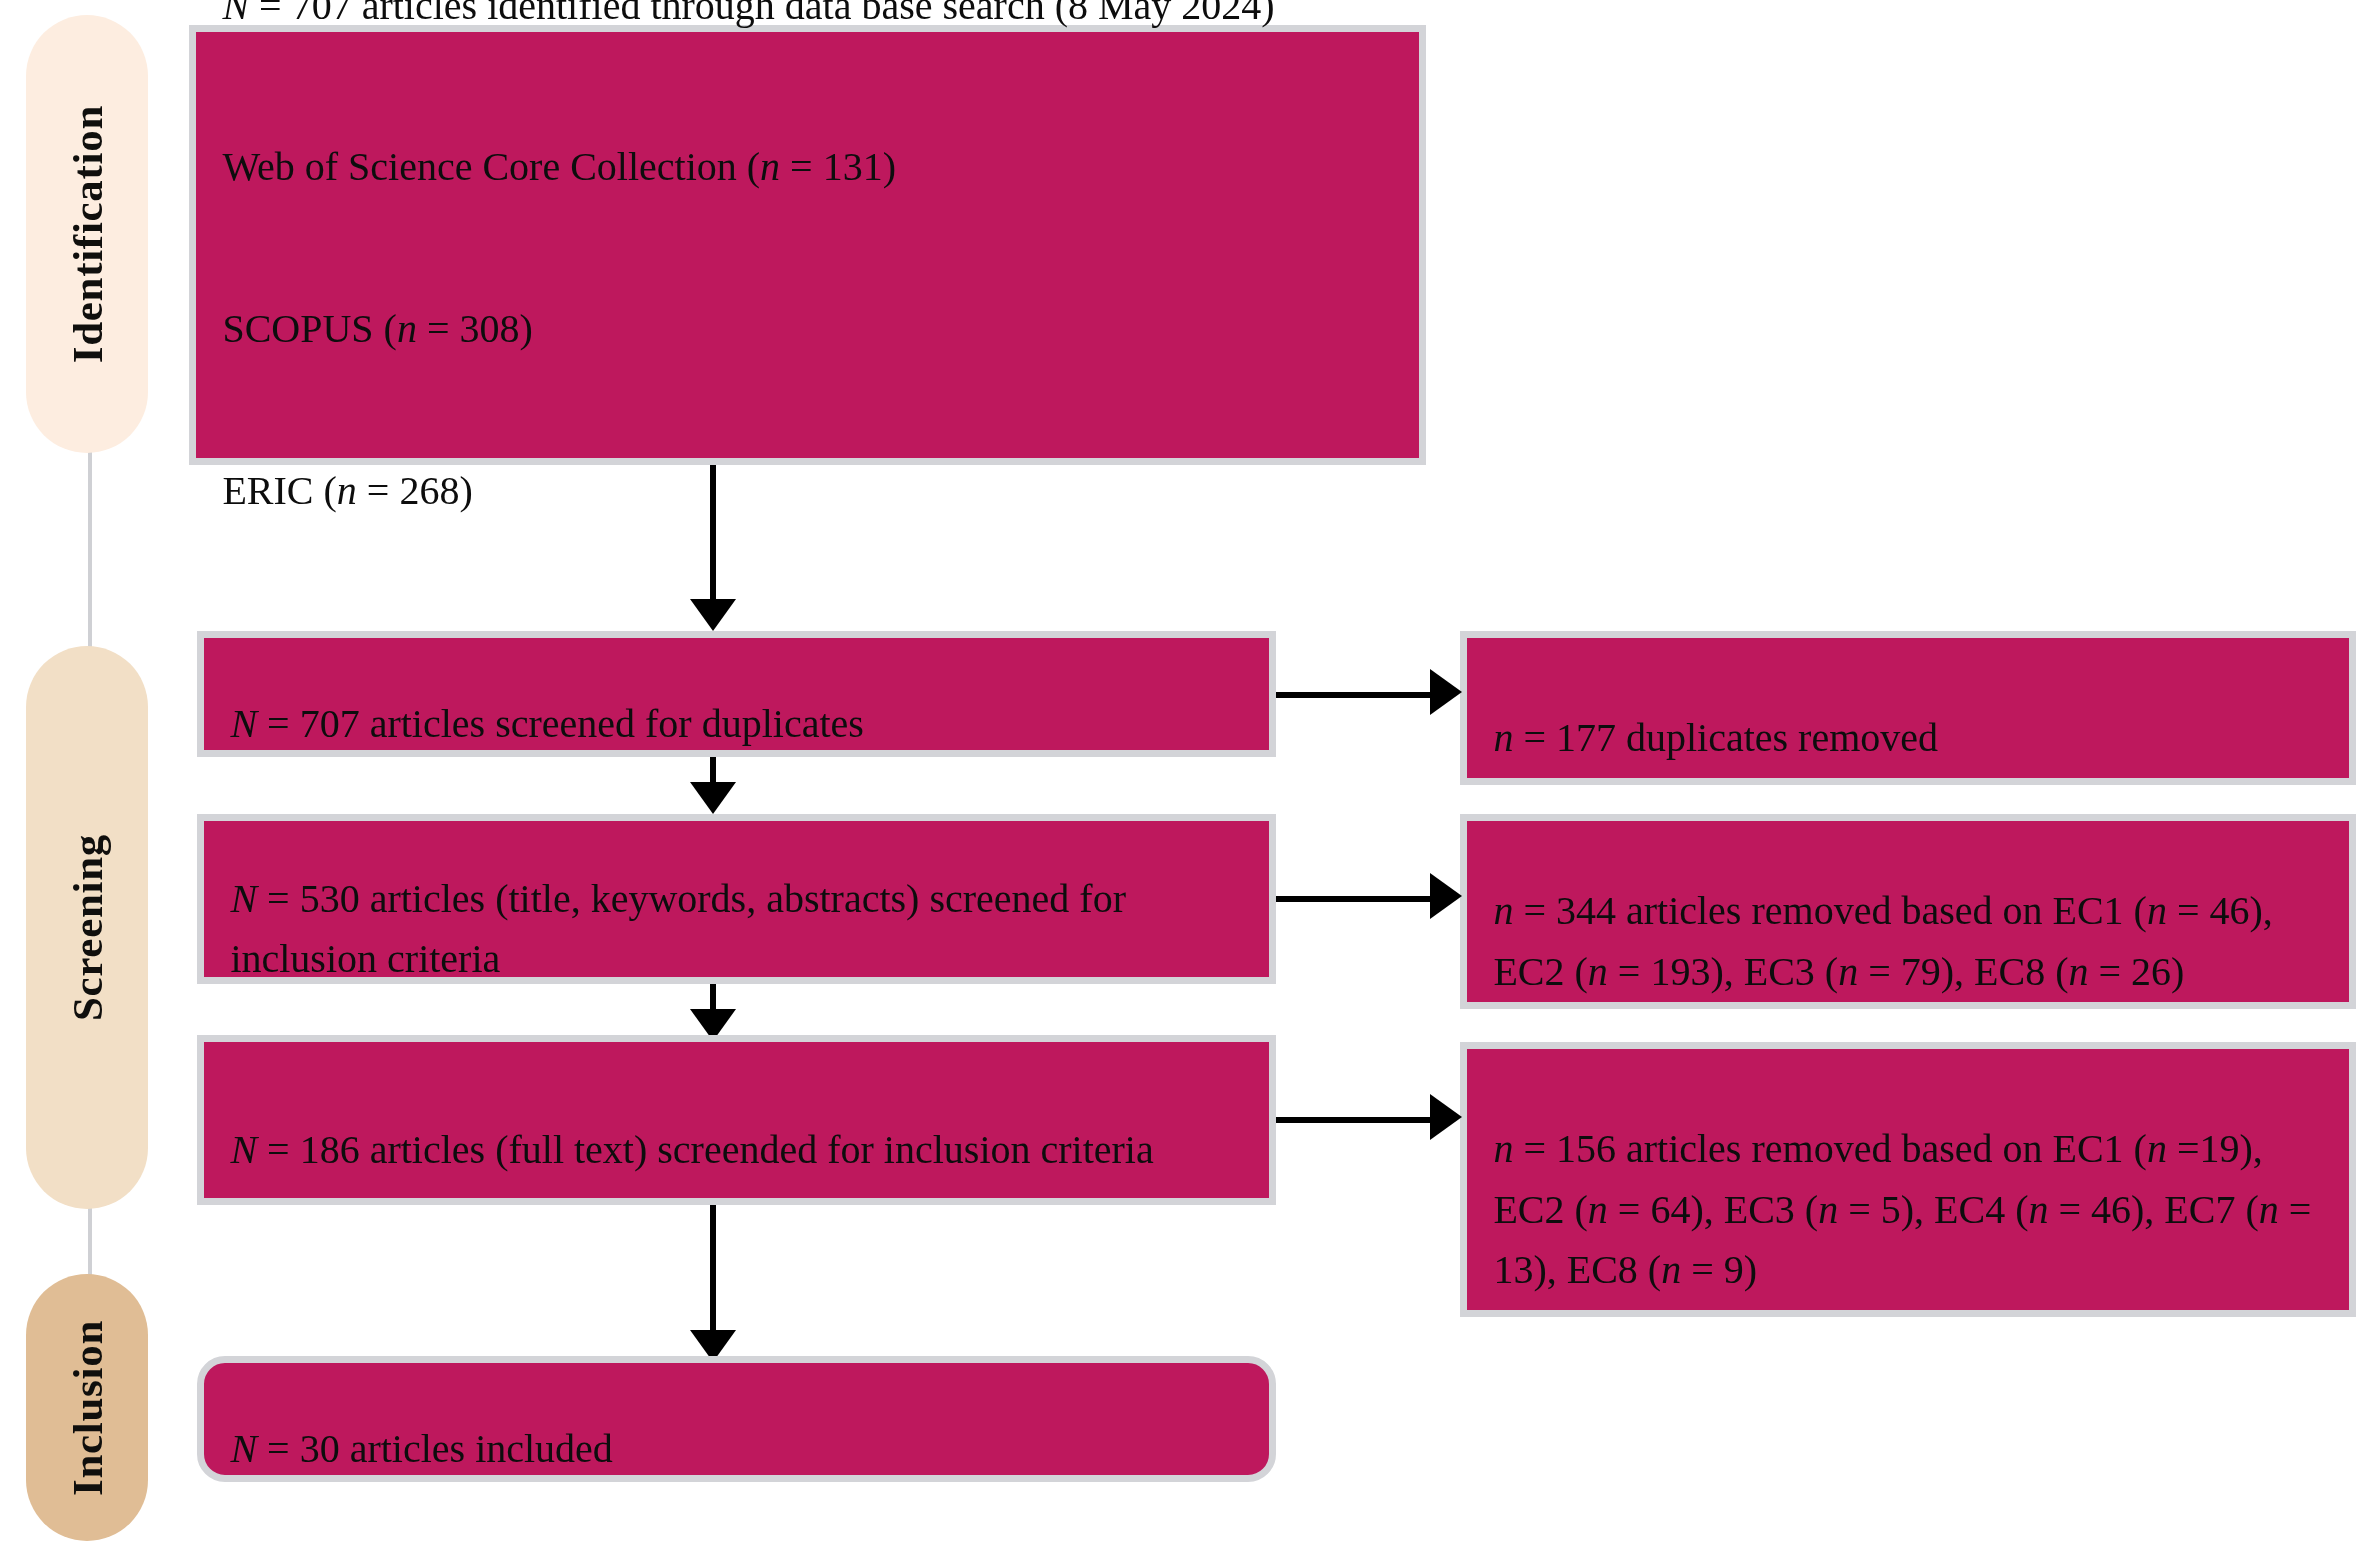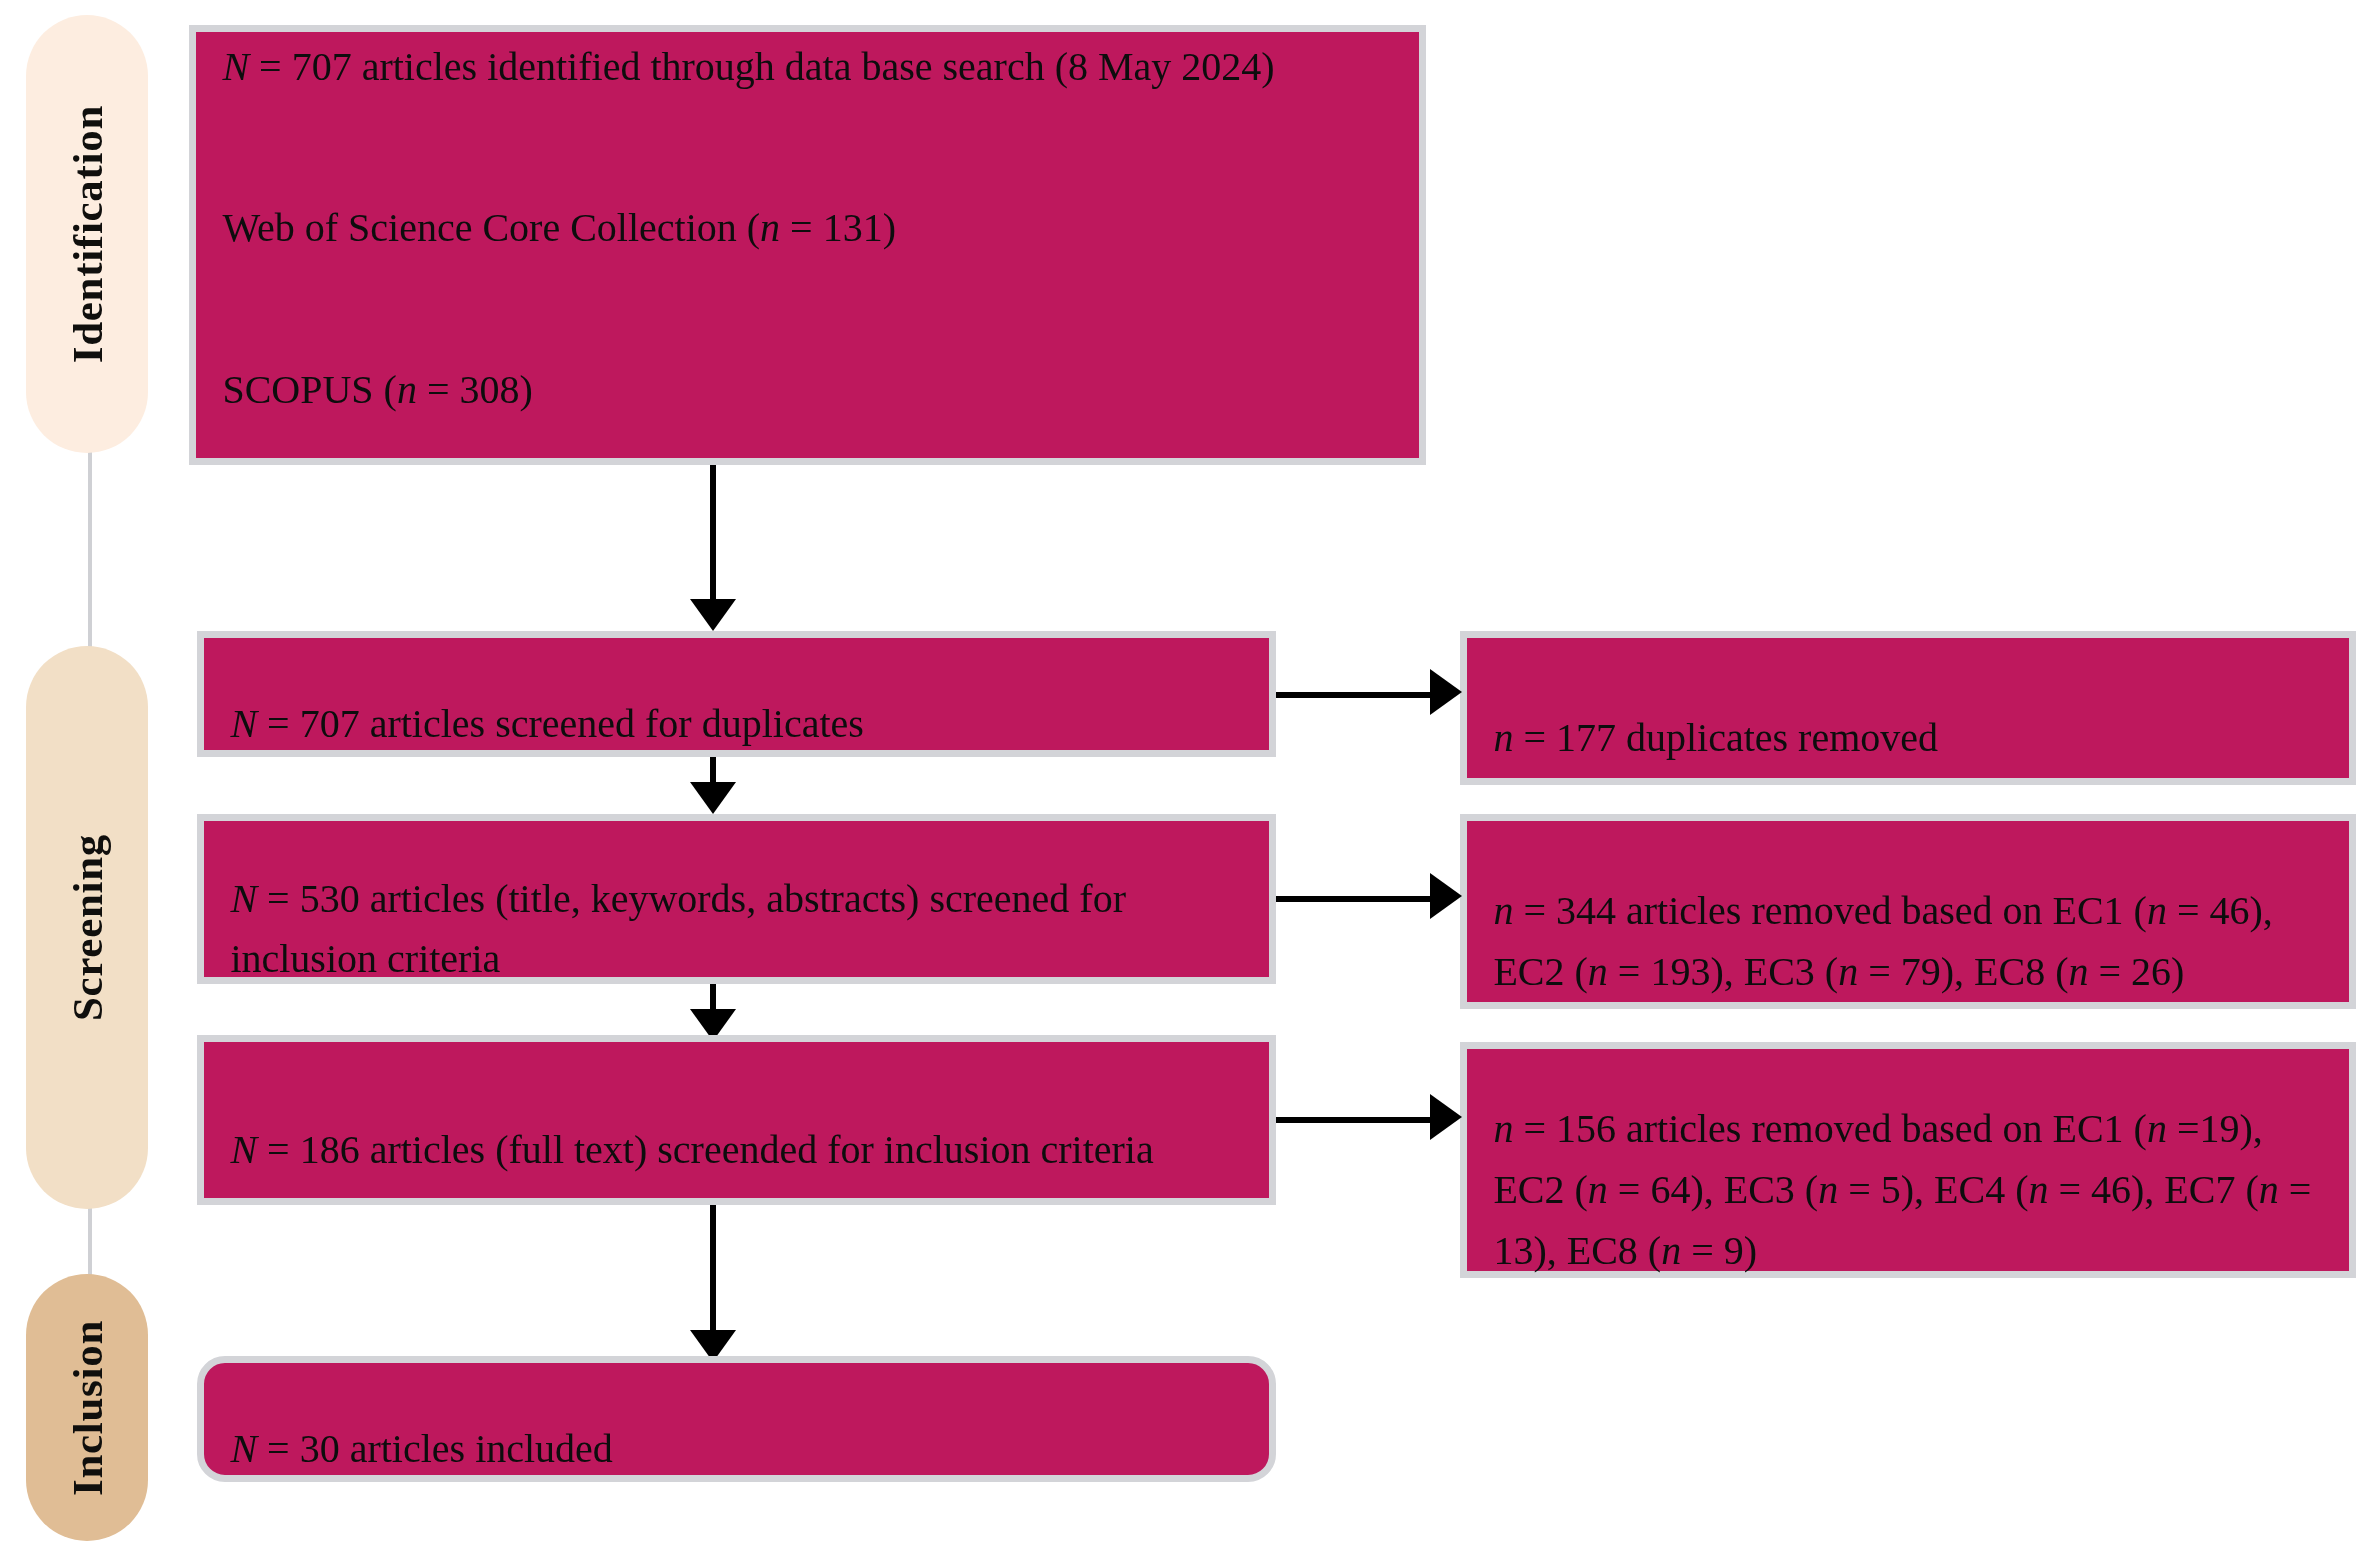--- a/index.html
+++ b/index.html
@@ -107,20 +107,21 @@
 
   <div class="pill" style="left:26.4px; top:1274px; width:122px; height:267px; background:#e0bd95;">
     <span class="pill-label">Inclusion</span>
   </div>
 
   <div class="box" style="left:189px; top:25px; width:1237px; height:440px;">
     <div class="box-text" style="padding-top:7px;">
       <div style="margin-bottom:40px;"><i>N</i><span title="N = 707 articles identified through data base search (8 May 2024)"> = 707 articles identified through data base search (8&nbsp;May&nbsp;2024)</span></div>
       <div style="margin-bottom:40px;">Web of Science Core Collection (<i>n</i> = 131)</div>
       <div style="margin-bottom:40px;">SCOPUS (<i>n</i> = 308)</div>
+      <div>ERIC (<i>n</i> = 268)</div>
     </div>
   </div>
 
   <div class="arrow-v" style="left:710px; top:465px; height:154px;"></div>
   <div class="arrow-v-head" style="left:690px; top:599px;"></div>
 
   <div class="box" style="left:197px; top:631px; width:1079px; height:126px;">
     <div class="box-text">
       <i>N</i> = 707 articles screened for duplicates
     </div>
@@ -155,21 +156,21 @@
 
   <div class="arrow-v" style="left:710px; top:984px; height:44px;"></div>
   <div class="arrow-v-head" style="left:690px; top:1009px;"></div>
 
   <div class="box" style="left:197px; top:1035px; width:1079px; height:170px;">
     <div class="box-text">
       <i>N</i> = 186 articles (full text) screended for inclusion criteria
     </div>
   </div>
 
-  <div class="box" style="left:1460px; top:1042px; width:896px; height:236px;">
+  <div class="box" style="left:1460px; top:1042px; width:896px; height:275px;">
     <div class="box-text">
       <i>n</i> = 156 articles removed based on EC1 (<i>n</i> =19), EC2 (<i>n</i> = 64), EC3 (<i>n</i> = 5), EC4 (<i>n</i> = 46), EC7 (<i>n</i> = 13), EC8 (<i>n</i> = 9)
     </div>
   </div>
 
   <div class="arrow-h" style="left:1276px; top:1117px; width:158px;"></div>
   <div class="arrow-h-head" style="left:1430px; top:1094px;"></div>
 
   <div class="arrow-v" style="left:710px; top:1205px; height:146px;"></div>
   <div class="arrow-v-head" style="left:690px; top:1330px;"></div>

